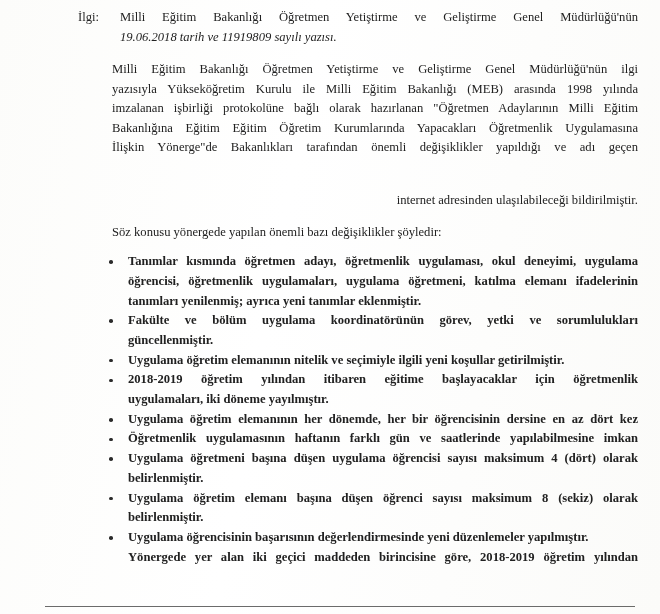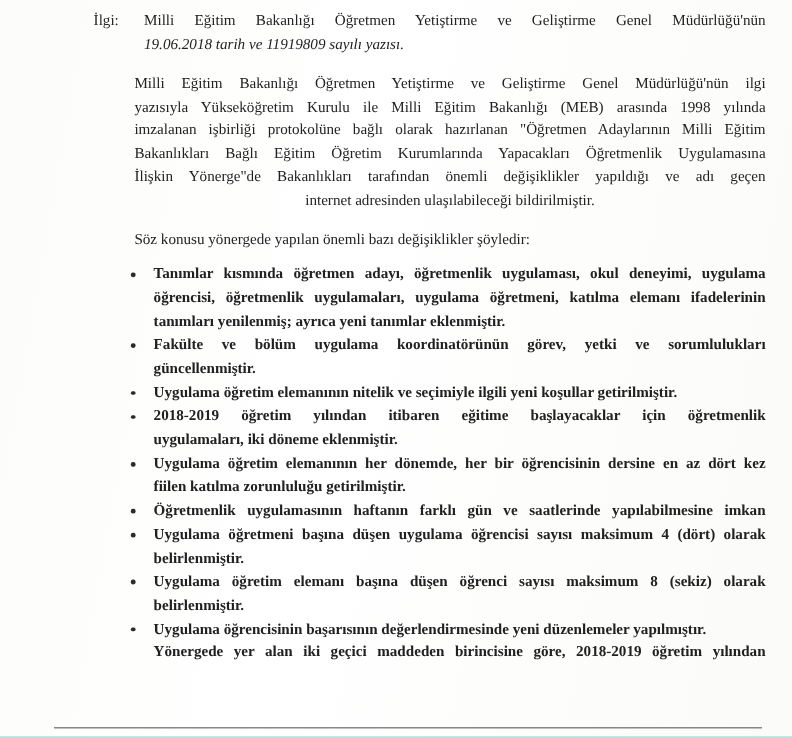--- a/index.html
+++ b/index.html
@@ -12,21 +12,21 @@
     background: #ffffff;
     font-family: "Liberation Serif", "DejaVu Serif", serif;
     color: #1c1c1c;
     overflow: hidden;
   }
   .page {
     position: relative;
     width: 660px;
     height: 614px;
     box-sizing: border-box;
-    background: #14b8a6;
+    background: #ef4444;
   }
   .scan-tint {
     position: absolute;
     inset: 0;
     background: linear-gradient(100deg, rgba(252,252,250,1) 0%, rgba(255,255,255,1) 42%, rgba(251,251,249,1) 100%);
     pointer-events: none;
   }
   .content {
     position: absolute;
     left: 78px;
@@ -70,22 +70,23 @@
     text-align: justify;
     text-justify: inter-word;
     color: #212121;
   }
   .para .just-line {
     text-align: justify;
     text-align-last: justify;
     display: block;
   }
   .para .last-line {
-    text-align: center;
-    display: block;
+    text-align: right;
+    display: block;
+    margin-top: 33px;
   }
   .url {
     text-decoration: underline;
     text-underline-offset: 1.5px;
     color: #1e1e1e;
   }
   .lead-in {
     margin: 0 0 10px 34px;
     width: 526px;
     font-size: 12.6px;
@@ -159,21 +160,21 @@
       <div class="ilgi-body">
         <span class="l1" style="display:block;">Milli Eğitim Bakanlığı Öğretmen Yetiştirme ve Geliştirme Genel Müdürlüğü'nün</span>
         <span class="l2" style="display:block;font-style:italic;">19.06.2018 tarih ve 11919809 sayılı yazısı.</span>
       </div>
     </div>
 
     <div class="para">
       <span class="just-line">Milli Eğitim Bakanlığı Öğretmen Yetiştirme ve Geliştirme Genel Müdürlüğü'nün ilgi</span>
       <span class="just-line">yazısıyla Yükseköğretim Kurulu ile Milli Eğitim Bakanlığı (MEB) arasında 1998 yılında</span>
       <span class="just-line">imzalanan işbirliği protokolüne bağlı olarak hazırlanan "Öğretmen Adaylarının Milli Eğitim</span>
-      <span class="just-line">Bakanlıkları Bağlı Eğitim Öğretim Kurumlarında Yapacakları Öğretmenlik Uygulamasına</span>
+      <span class="just-line">Bakanlığına Eğitim Eğitim Öğretim Kurumlarında Yapacakları Öğretmenlik Uygulamasına</span>
       <span class="just-line">İlişkin Yönerge"de Bakanlıkları tarafından önemli değişiklikler yapıldığı ve adı geçen</span>
       <span class="last-line">internet adresinden ulaşılabileceği bildirilmiştir.</span>
     </div>
 
     <div class="lead-in">Söz konusu yönergede yapılan önemli bazı değişiklikler şöyledir:</div>
 
     <ul class="bullets">
 
       <li>
         <span class="bullet-dot"></span>
@@ -196,29 +197,28 @@
         <span class="bullet-dot"></span>
         <span class="li-text">
           <span class="plain">Uygulama öğretim elemanının nitelik ve seçimiyle ilgili yeni koşullar  getirilmiştir.</span>
         </span>
       </li>
 
       <li>
         <span class="bullet-dot"></span>
         <span class="li-text">
           <span class="just-line">2018-2019 öğretim yılından itibaren eğitime başlayacaklar için öğretmenlik</span>
-          <span class="last-line">uygulamaları, iki döneme eklenmiştir.</span>
+          <span class="last-line">uygulamaları, iki döneme yayılmıştır.</span>
         </span>
       </li>
 
       <li>
         <span class="bullet-dot"></span>
         <span class="li-text">
           <span class="just-line">Uygulama öğretim elemanının her dönemde, her bir öğrencisinin dersine en az dört kez</span>
-          <span class="last-line">fiilen katılma zorunluluğu getirilmiştir.</span>
         </span>
       </li>
 
       <li>
         <span class="bullet-dot"></span>
         <span class="li-text">
           <span class="just-line">Öğretmenlik uygulamasının haftanın farklı gün ve saatlerinde yapılabilmesine imkan</span>
         </span>
       </li>
 

